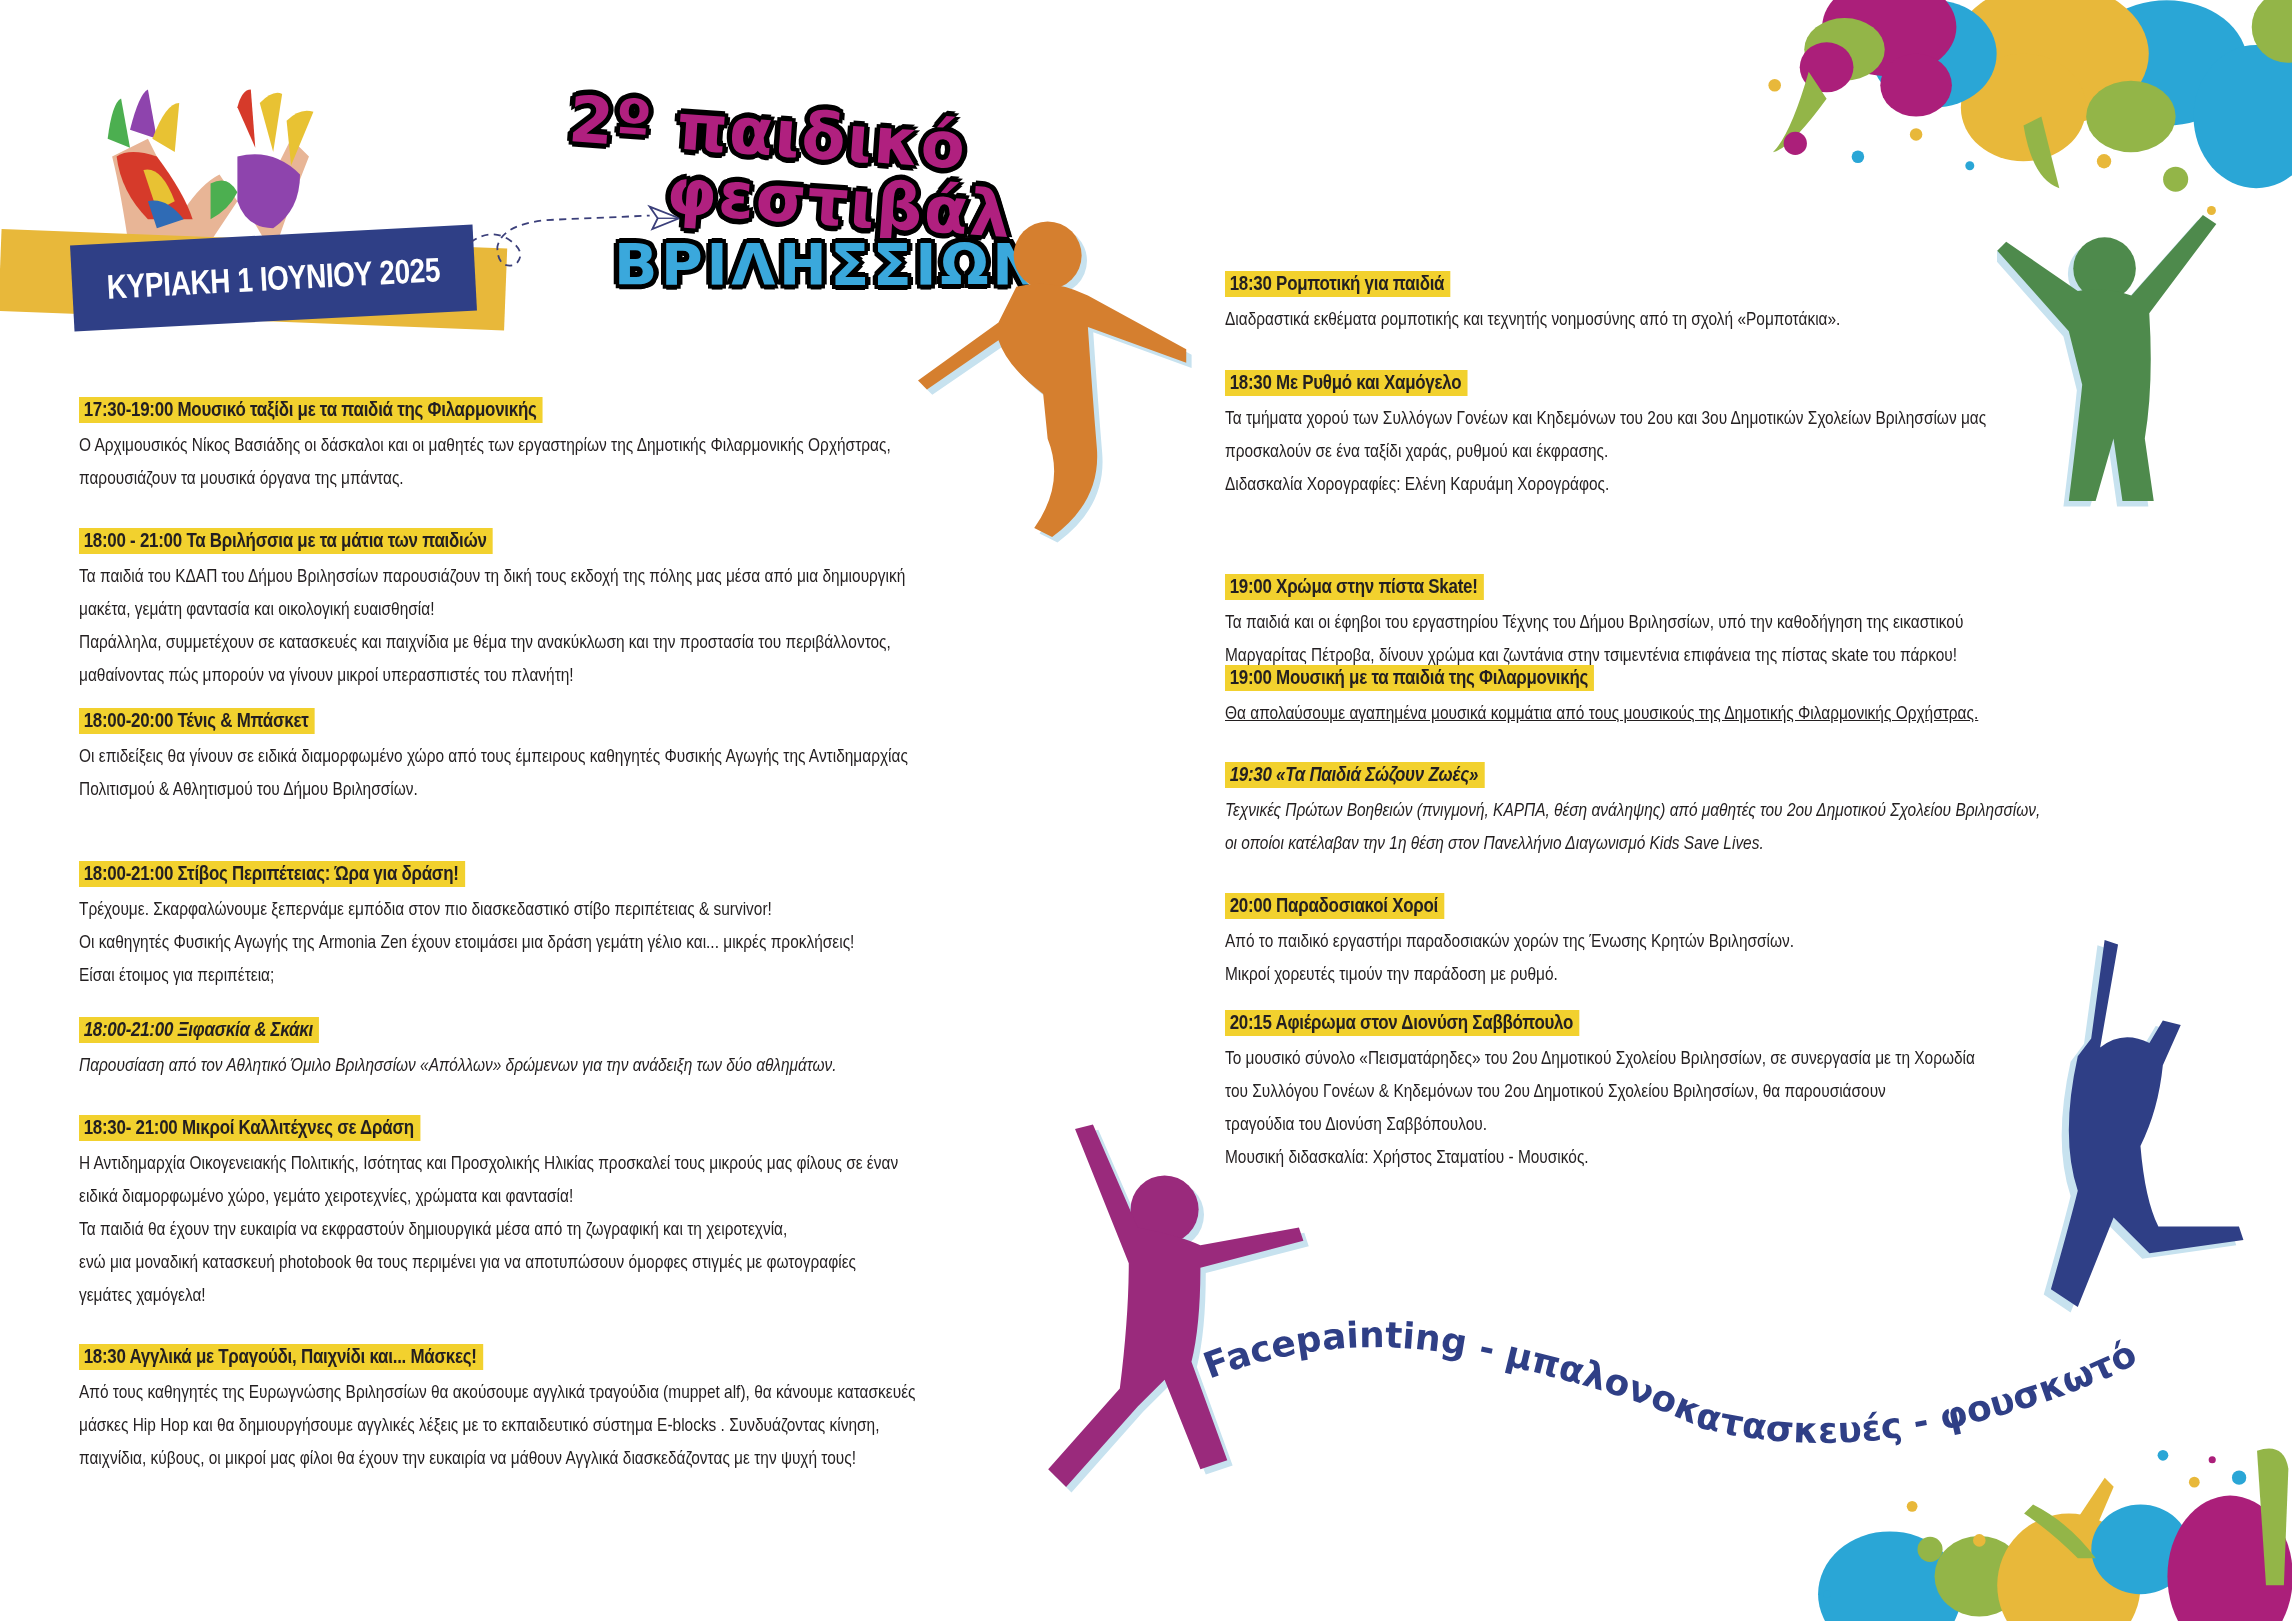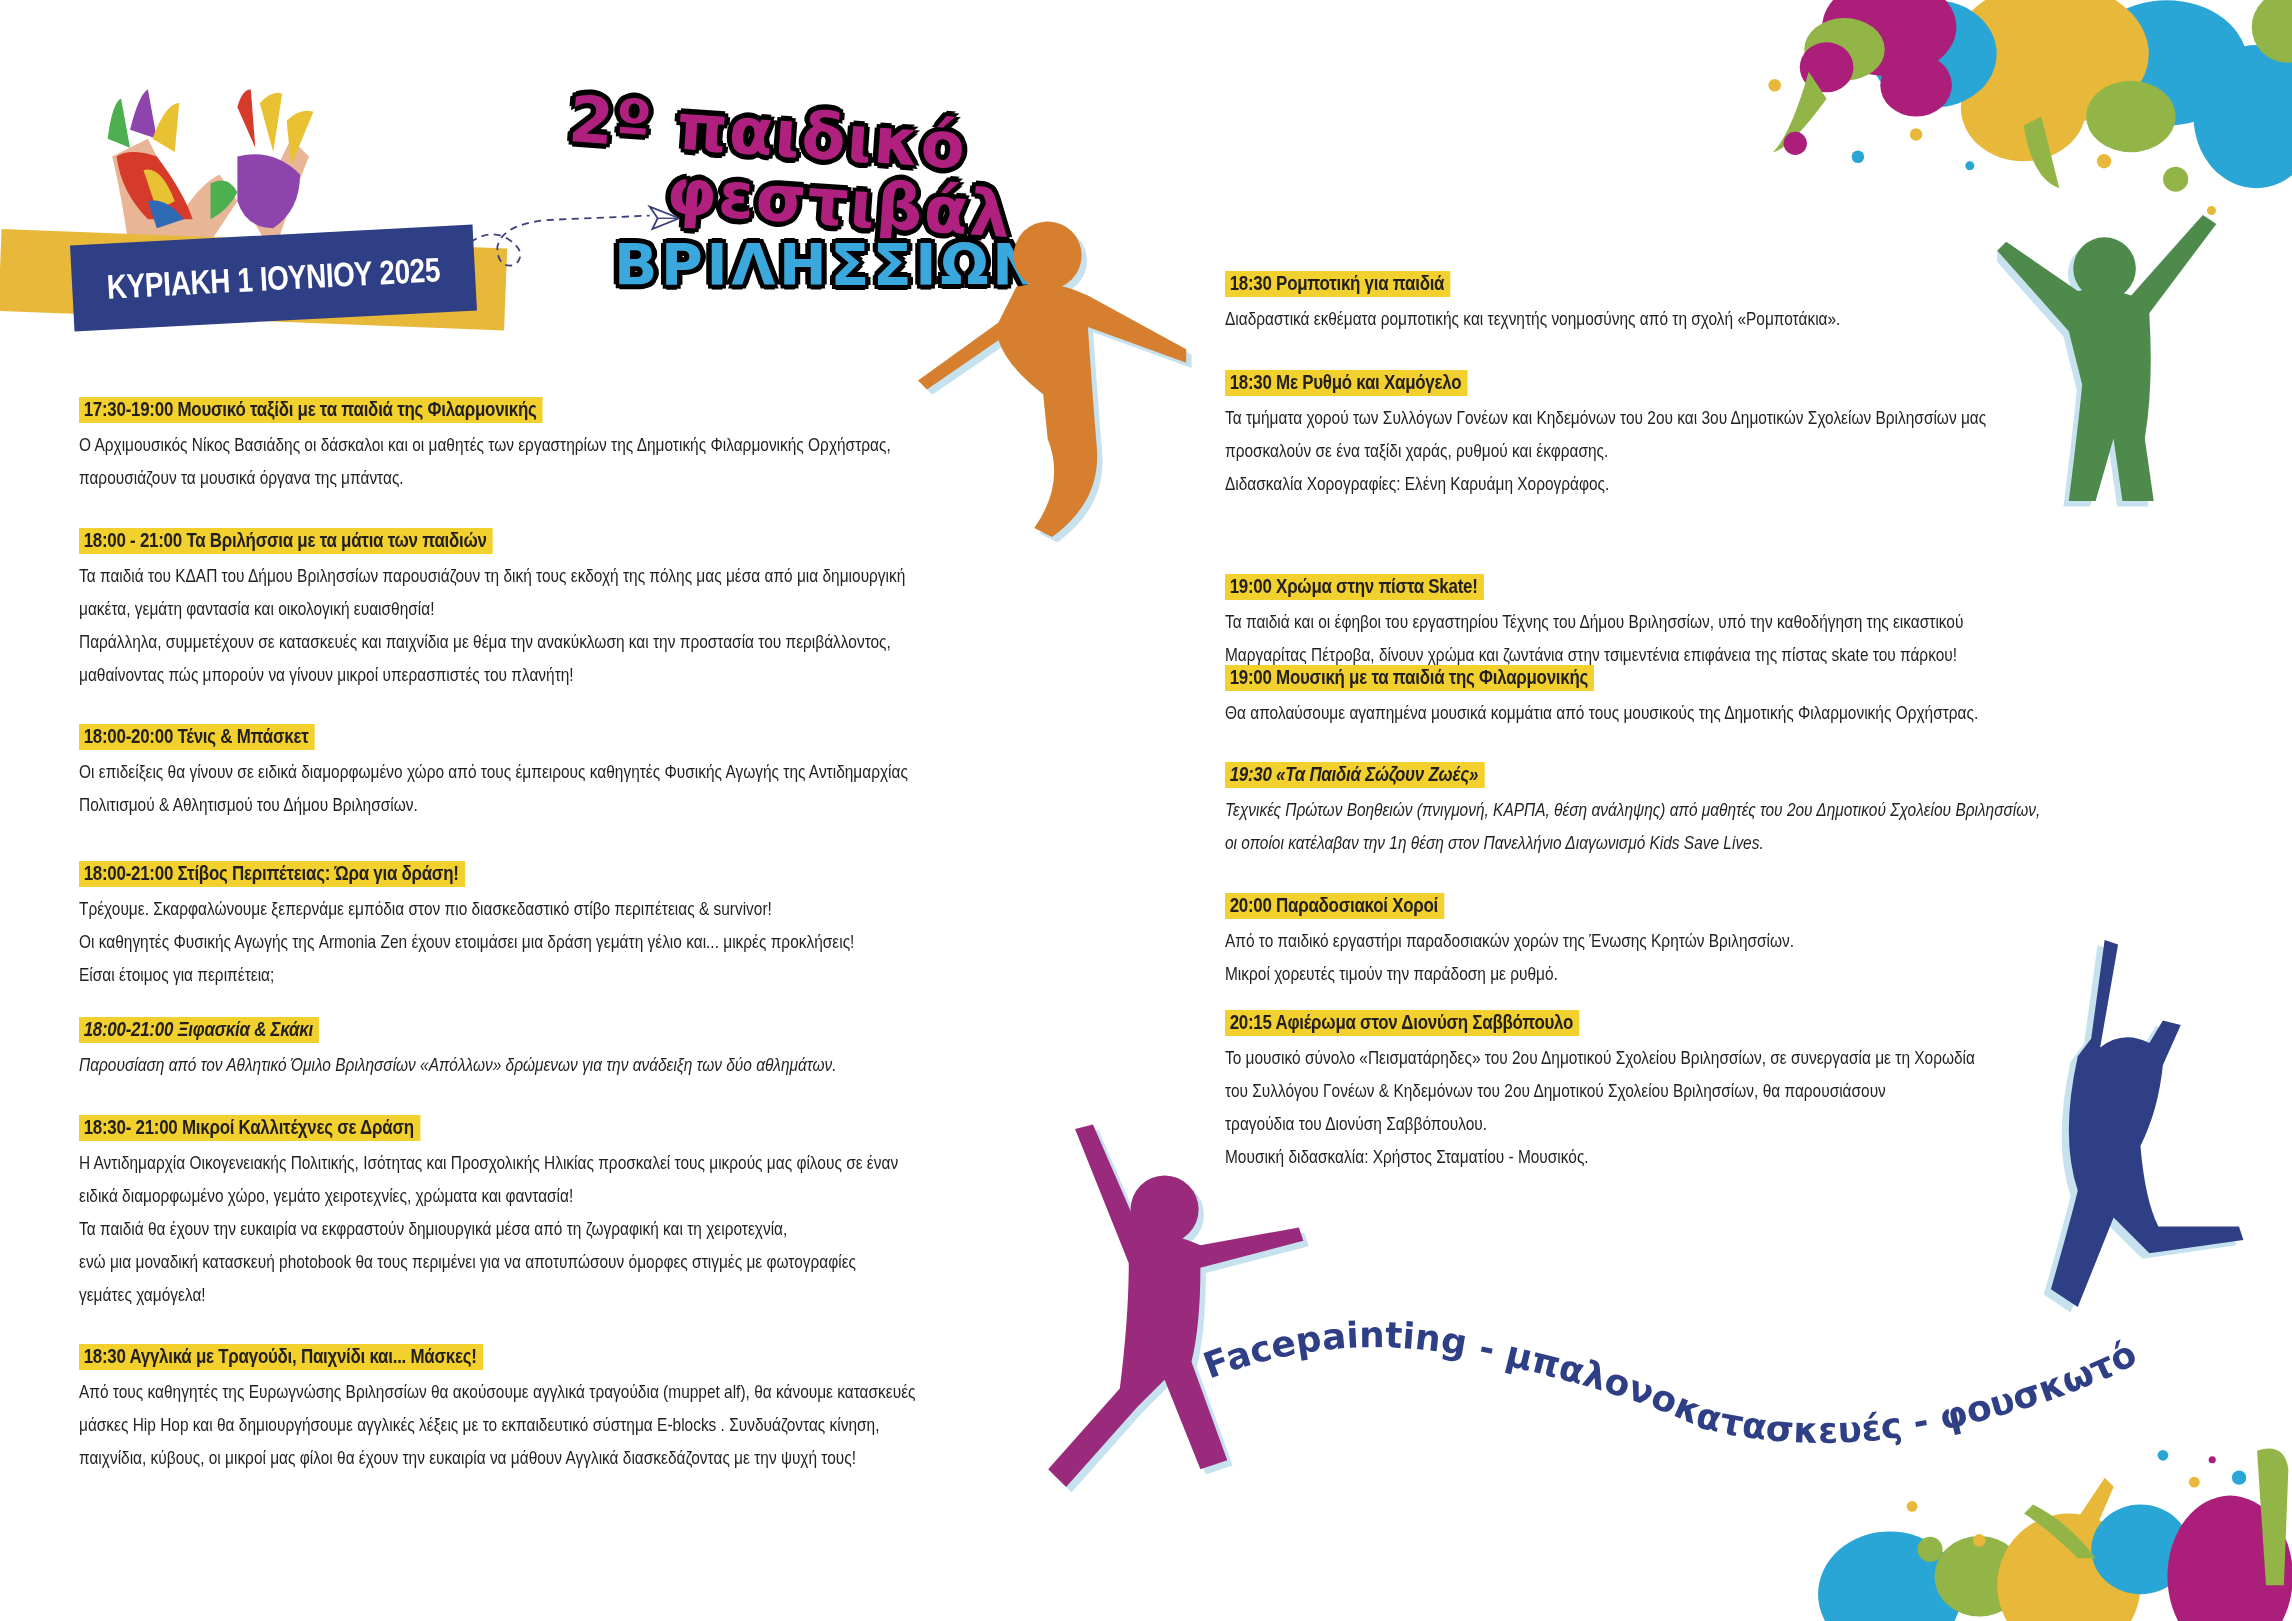--- a/index.html
+++ b/index.html
@@ -193,21 +193,21 @@
 <div class="event" style="left:79px;top:528px;">
   <div class="event-head">18:00 - 21:00 Τα Βριλήσσια με τα μάτια των παιδιών</div>
   <div class="event-body">
     <div>Τα παιδιά του ΚΔΑΠ του Δήμου Βριλησσίων παρουσιάζουν τη δική τους εκδοχή της πόλης μας μέσα από μια δημιουργική</div>
     <div>μακέτα, γεμάτη φαντασία και οικολογική ευαισθησία!</div>
     <div>Παράλληλα, συμμετέχουν σε κατασκευές και παιχνίδια με θέμα την ανακύκλωση και την προστασία του περιβάλλοντος,</div>
     <div>μαθαίνοντας πώς μπορούν να γίνουν μικροί υπερασπιστές του πλανήτη!</div>
   </div>
 </div>
 
-<div class="event" style="left:79px;top:724px;">
+<div class="event" style="left:79px;top:708px;">
   <div class="event-head">18:00-20:00 Τένις &amp; Μπάσκετ</div>
   <div class="event-body">
     <div>Οι επιδείξεις θα γίνουν σε ειδικά διαμορφωμένο χώρο από τους έμπειρους καθηγητές Φυσικής Αγωγής της Αντιδημαρχίας</div>
     <div>Πολιτισμού &amp; Αθλητισμού του Δήμου Βριλησσίων.</div>
   </div>
 </div>
 
 <div class="event" style="left:79px;top:853px;margin-top:8px;">
   <div class="event-head">18:00-21:00  Στίβος Περιπέτειας: Ώρα για δράση!</div>
   <div class="event-body">
@@ -261,21 +261,21 @@
 </div>
 
 <div class="event" style="left:1225px;top:534px;margin-top:40px;">
   <div class="event-head">19:00 Χρώμα στην πίστα Skate!</div>
   <div class="event-body">
     <div>Τα παιδιά και οι έφηβοι του εργαστηρίου Τέχνης του Δήμου Βριλησσίων, υπό την καθοδήγηση της εικαστικού</div>
     <div>Μαργαρίτας Πέτροβα, δίνουν χρώμα και ζωντάνια στην τσιμεντένια επιφάνεια της πίστας skate του πάρκου!</div>
   </div>
 </div>
 
-<div class="event" style="left:1225px;top:665px;">
+<div class="event" style="left:1225px;top:665px;text-decoration:underline;">
   <div class="event-head">19:00 Μουσική με τα παιδιά της Φιλαρμονικής</div>
   <div class="event-body">
     <div>Θα απολαύσουμε αγαπημένα μουσικά κομμάτια από τους μουσικούς της Δημοτικής Φιλαρμονικής Ορχήστρας.</div>
   </div>
 </div>
 
 <div class="event" style="left:1225px;top:762px;font-style:italic;">
   <div class="event-head">19:30 «Τα Παιδιά Σώζουν Ζωές»</div>
   <div class="event-body">
     <div>Τεχνικές Πρώτων Βοηθειών (πνιγμονή, ΚΑΡΠΑ, θέση ανάληψης) από μαθητές του 2ου Δημοτικού Σχολείου Βριλησσίων,</div>

